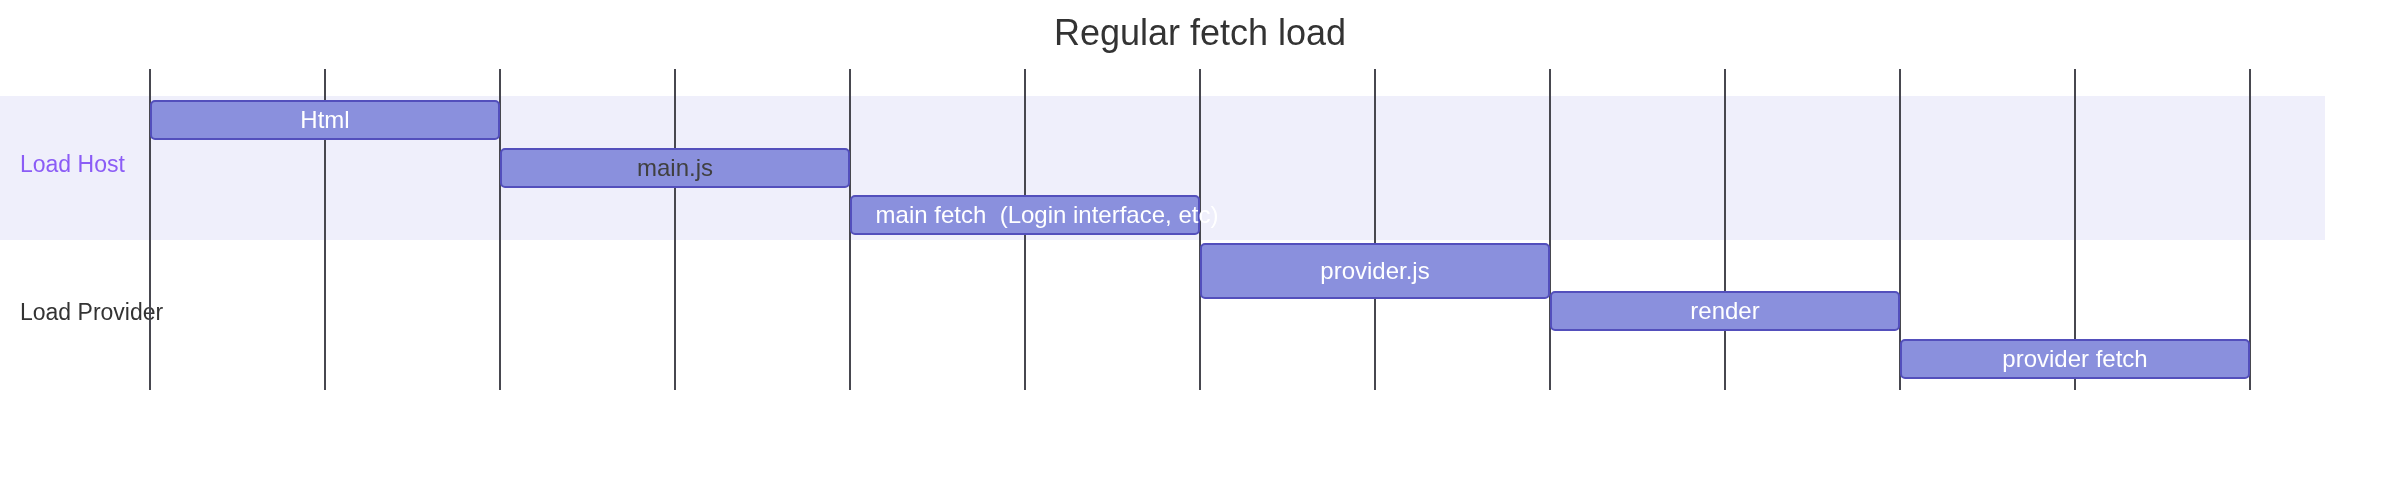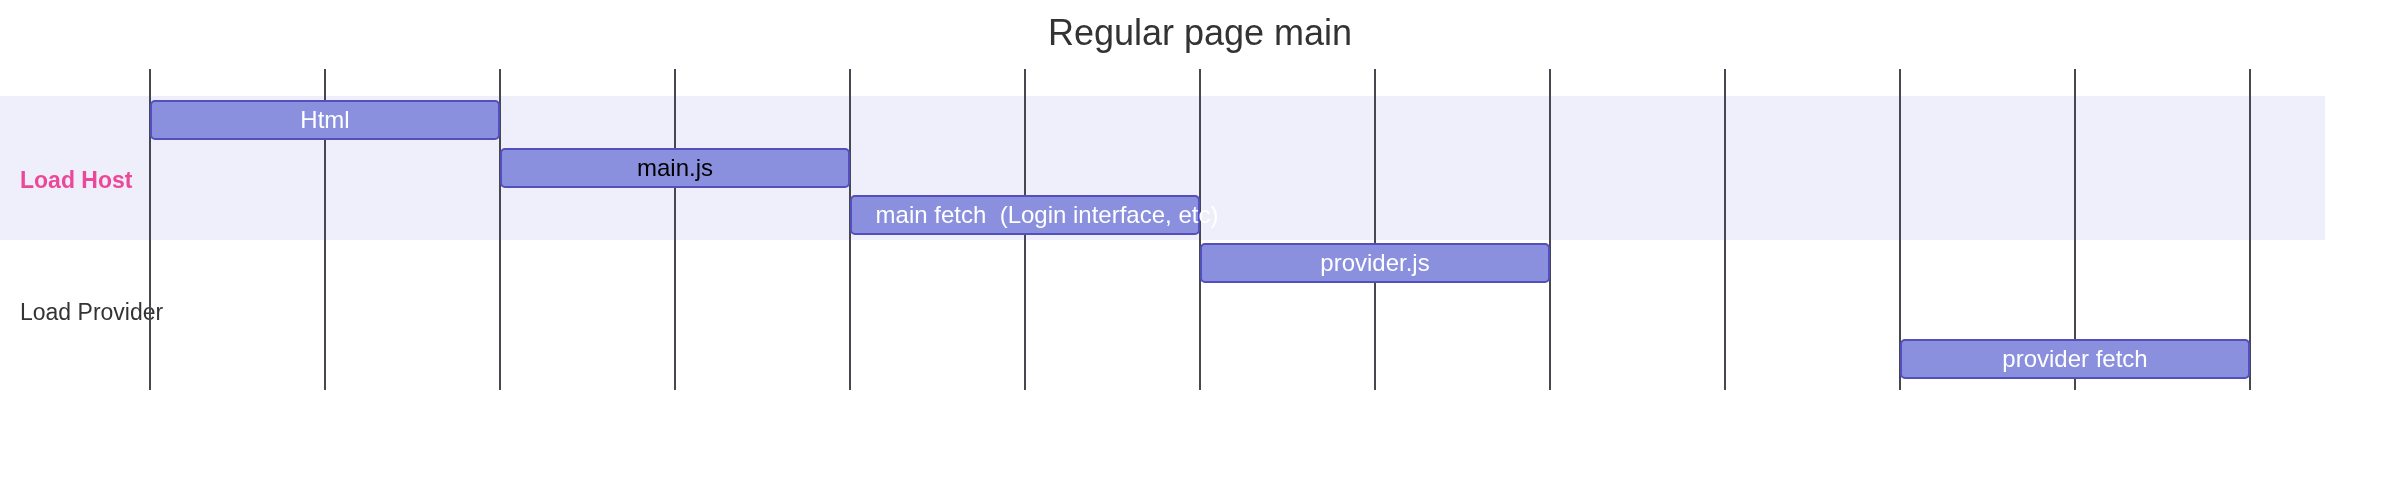--- a/index.html
+++ b/index.html
@@ -63,47 +63,50 @@
     color: #ffffff;
     font-size: 24px;
     white-space: pre;
     line-height: 1;
   }
 </style>
 </head>
 <body>
 
 <div class="chart">
-  <div class="chart-title">Regular page main</div>
+  <div class="chart-title">Regular fetch load</div>
   <div class="plot-area">
       <div class="section-band" style="top: 96px; background: rgb(239, 239, 251);"></div>
-      <div class="section-label" style="top: 108px; color: #ec4899; font-weight: bold;">Load Host</div>
+      <div class="section-label" style="top: 92px; color: #8b5cf6;">Load Host</div>
       <div class="section-label" style="top: 240px; color: rgb(51, 51, 51);">Load Provider</div>
       <div class="grid-line" style="left: 149px; top: 69px; height: 321px; background: rgb(71, 71, 79);"></div>
       <div class="grid-line" style="left: 324px; top: 69px; height: 321px; background: rgb(71, 71, 79);"></div>
       <div class="grid-line" style="left: 499px; top: 69px; height: 321px; background: rgb(71, 71, 79);"></div>
       <div class="grid-line" style="left: 674px; top: 69px; height: 321px; background: rgb(71, 71, 79);"></div>
       <div class="grid-line" style="left: 849px; top: 69px; height: 321px; background: rgb(71, 71, 79);"></div>
       <div class="grid-line" style="left: 1024px; top: 69px; height: 321px; background: rgb(71, 71, 79);"></div>
       <div class="grid-line" style="left: 1199px; top: 69px; height: 321px; background: rgb(71, 71, 79);"></div>
       <div class="grid-line" style="left: 1374px; top: 69px; height: 321px; background: rgb(71, 71, 79);"></div>
       <div class="grid-line" style="left: 1549px; top: 69px; height: 321px; background: rgb(71, 71, 79);"></div>
       <div class="grid-line" style="left: 1724px; top: 69px; height: 321px; background: rgb(71, 71, 79);"></div>
       <div class="grid-line" style="left: 1899px; top: 69px; height: 321px; background: rgb(71, 71, 79);"></div>
       <div class="grid-line" style="left: 2074px; top: 69px; height: 321px; background: rgb(71, 71, 79);"></div>
       <div class="grid-line" style="left: 2249px; top: 69px; height: 321px; background: rgb(71, 71, 79);"></div>
       <div class="task-bar" style="left: 150px; width: 350px; top: 100px; height: 40px; background: rgb(138, 144, 221); border-color: rgb(83, 79, 188);">
         <span class="task-label" style="color: rgb(255, 255, 255);">Html</span>
       </div>
       <div class="task-bar" style="left: 500px; width: 350px; top: 148px; height: 40px; background: rgb(138, 144, 221); border-color: rgb(83, 79, 188);">
-        <span class="task-label" style="color: #000000;">main.js</span>
+        <span class="task-label" style="color: #404040;">main.js</span>
       </div>
       <div class="task-bar" style="left: 850px; width: 350px; top: 195px; height: 40px; background: rgb(138, 144, 221); border-color: rgb(83, 79, 188);">
         <span class="task-label" style="color: rgb(255, 255, 255); margin-left: 44px;">main fetch  (Login interface, etc)</span>
       </div>
-      <div class="task-bar" style="left: 1200px; width: 350px; top: 243px; height: 40px; background: rgb(138, 144, 221); border-color: rgb(83, 79, 188);">
+      <div class="task-bar" style="left: 1200px; width: 350px; top: 243px; height: 56px; background: rgb(138, 144, 221); border-color: rgb(83, 79, 188);">
         <span class="task-label" style="color: rgb(255, 255, 255);">provider.js</span>
+      </div>
+      <div class="task-bar" style="left: 1550px; width: 350px; top: 291px; height: 40px; background: rgb(138, 144, 221); border-color: rgb(83, 79, 188);">
+        <span class="task-label" style="color: rgb(255, 255, 255);">render</span>
       </div>
       <div class="task-bar" style="left: 1900px; width: 350px; top: 339px; height: 40px; background: rgb(138, 144, 221); border-color: rgb(83, 79, 188);">
         <span class="task-label" style="color: rgb(255, 255, 255);">provider fetch</span>
       </div>
     </div>
 </div>
 
 </body></html>

